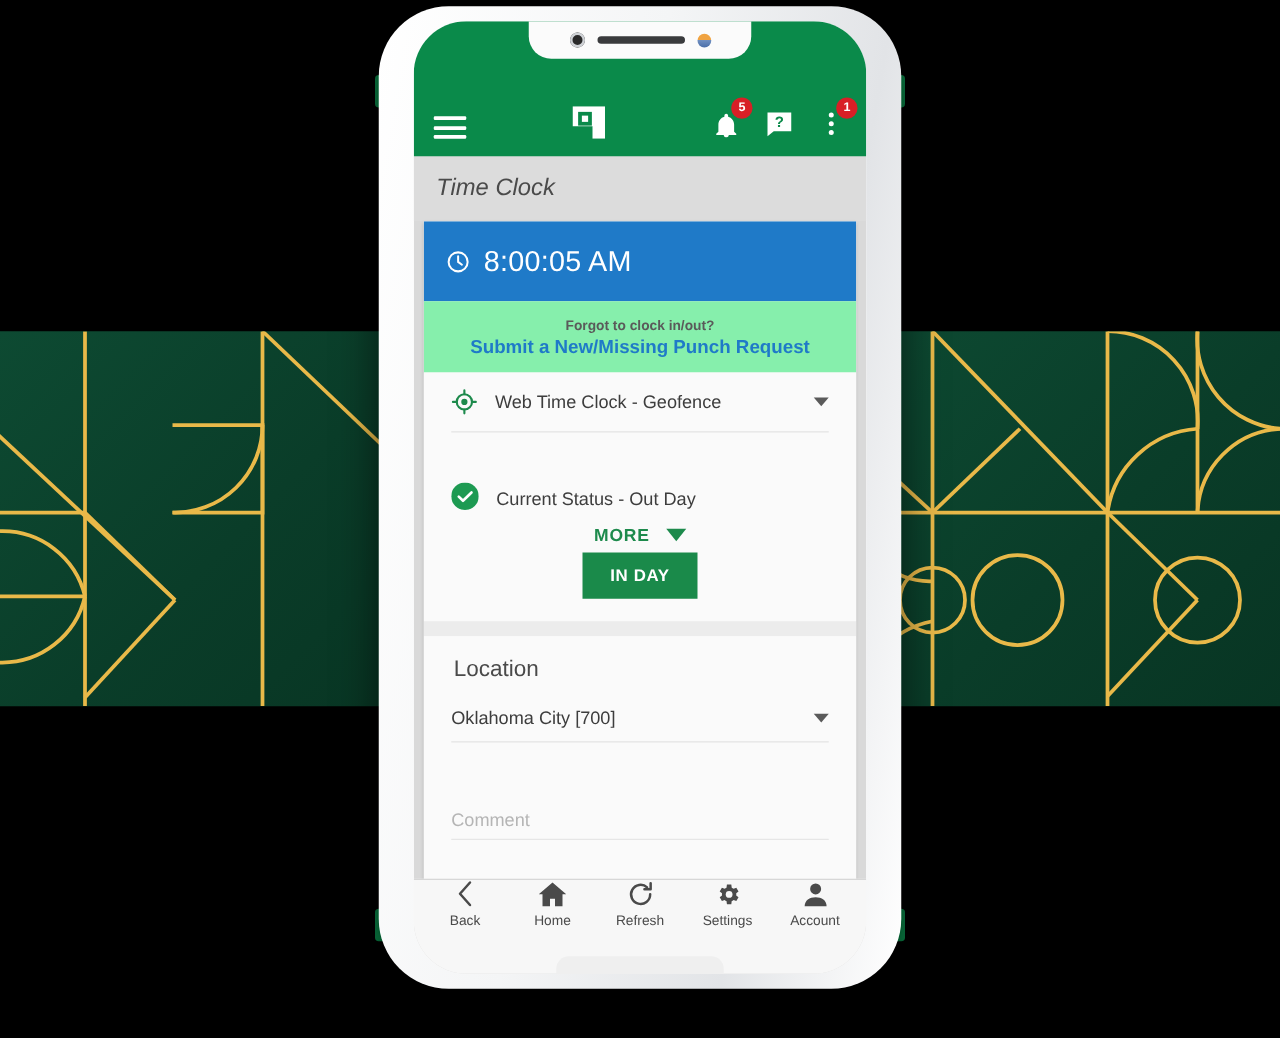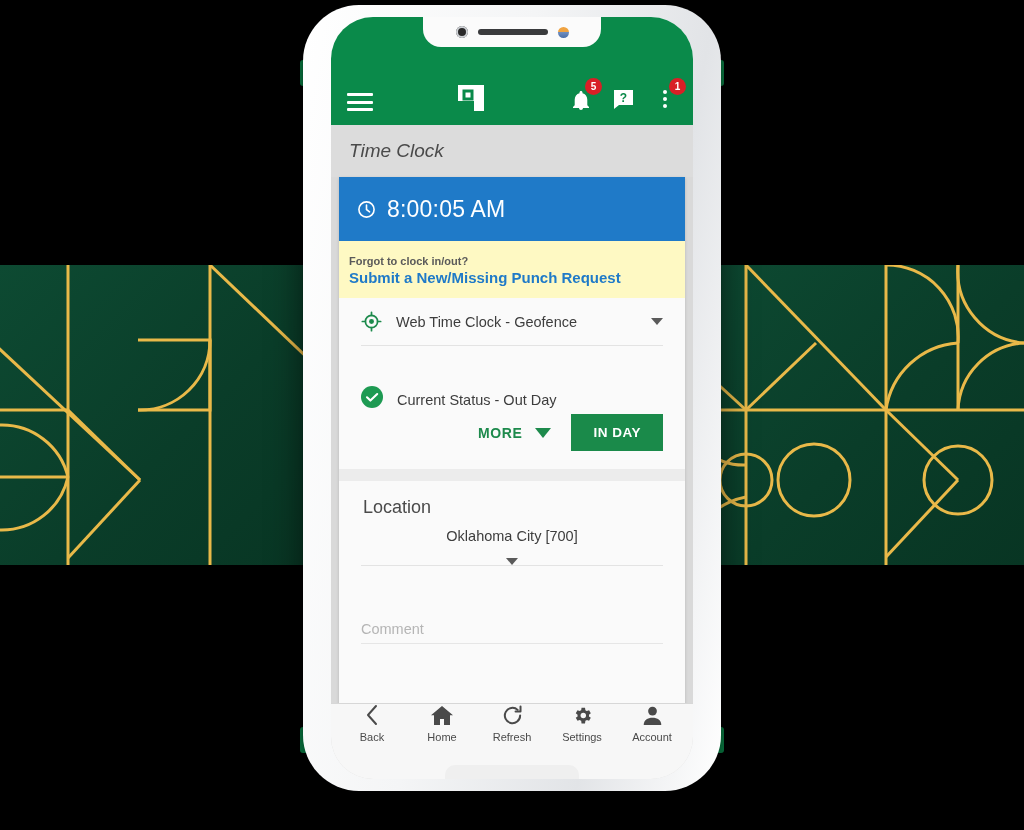--- a/index.html
+++ b/index.html
@@ -95,62 +95,62 @@
     box-shadow:0 1px 3px rgba(0,0,0,.16);
     height:538px; overflow:hidden;
   }
 
   .clock-bar {
     background:#1f7ac8; height:64px;
     display:flex; align-items:center; gap:11px; padding-left:18px;
   }
   .clock-time { color:#fff; font-size:23px; letter-spacing:.2px;text-align:center; }
 
-  .forgot-block { padding:14px 10px 12px; background:#fef9c3; }
+  .forgot-block { padding:14px 10px 12px; text-align:center; background:#86efac; }
   .forgot-q { font-size:11px; font-weight:bold; color:#5a5a5a; margin-bottom:2px; }
   .forgot-link { font-size:15px; font-weight:bold; color:#1f7ac8; cursor:pointer; }
 
   .pad { padding:0 22px; background:#fafafa; }
 
   .sel-row {
     display:flex; align-items:center; gap:14px;
     height:48px; border-bottom:1px solid #e3e3e3;
     cursor:pointer;
   }
   .sel-row .label { flex:1; font-size:14.5px; color:#3d3d3d; }
   .caret {
     width:0;height:0;border-left:6px solid transparent;border-right:6px solid transparent;
     border-top:7px solid #5a5a5a;
   }
   .status-row { display:flex; align-items:flex-end; gap:14px; height:56px; margin-top:6px; }
   .status-row .label { font-size:14.5px; color:#3d3d3d; }
 
   .action-row {
     display:flex; align-items:center; justify-content:flex-end;
-    gap:14px; padding:6px 0 18px 0;
+    padding:6px 0 18px 0;flex-direction:column;
   }
   .more-btn {
     display:flex; align-items:center; gap:13px;
     color:#1d8a4c; font-size:14px; font-weight:bold; letter-spacing:.6px;
     cursor:pointer; padding:6px 6px;
   }
   .more-caret { width:0;height:0;border-left:8px solid transparent;
                 border-right:8px solid transparent;border-top:10px solid #1d8a4c; }
   .in-day-btn {
     background:#1a8a4a; color:#fff; border:none;
     padding:11px 22px; font-size:13.5px; font-weight:bold; letter-spacing:.5px;
     cursor:pointer; font-family:"Liberation Sans", sans-serif;
   }
 
   .section-divider { height:12px; background:#ececec; }
 
   .loc-title { font-size:18px; color:#4a4a4a; padding:16px 0 10px 2px; }
   .loc-row {
     display:flex; align-items:center; height:38px;
-    border-bottom:1px solid #e3e3e3; cursor:pointer;flex-direction:column;
+    border-bottom:1px solid #e3e3e3; cursor:pointer;
   }
   .loc-row .label { flex:1; font-size:14.5px; color:#3d3d3d; }
   .comment-row {
     display:flex; align-items:flex-end; height:78px;
     border-bottom:1px solid #e6e6e6;
   }
   .comment-ph { font-size:14.5px; color:#b5b5b5; padding-bottom:6px; }
 
   
   .bottom-nav {

